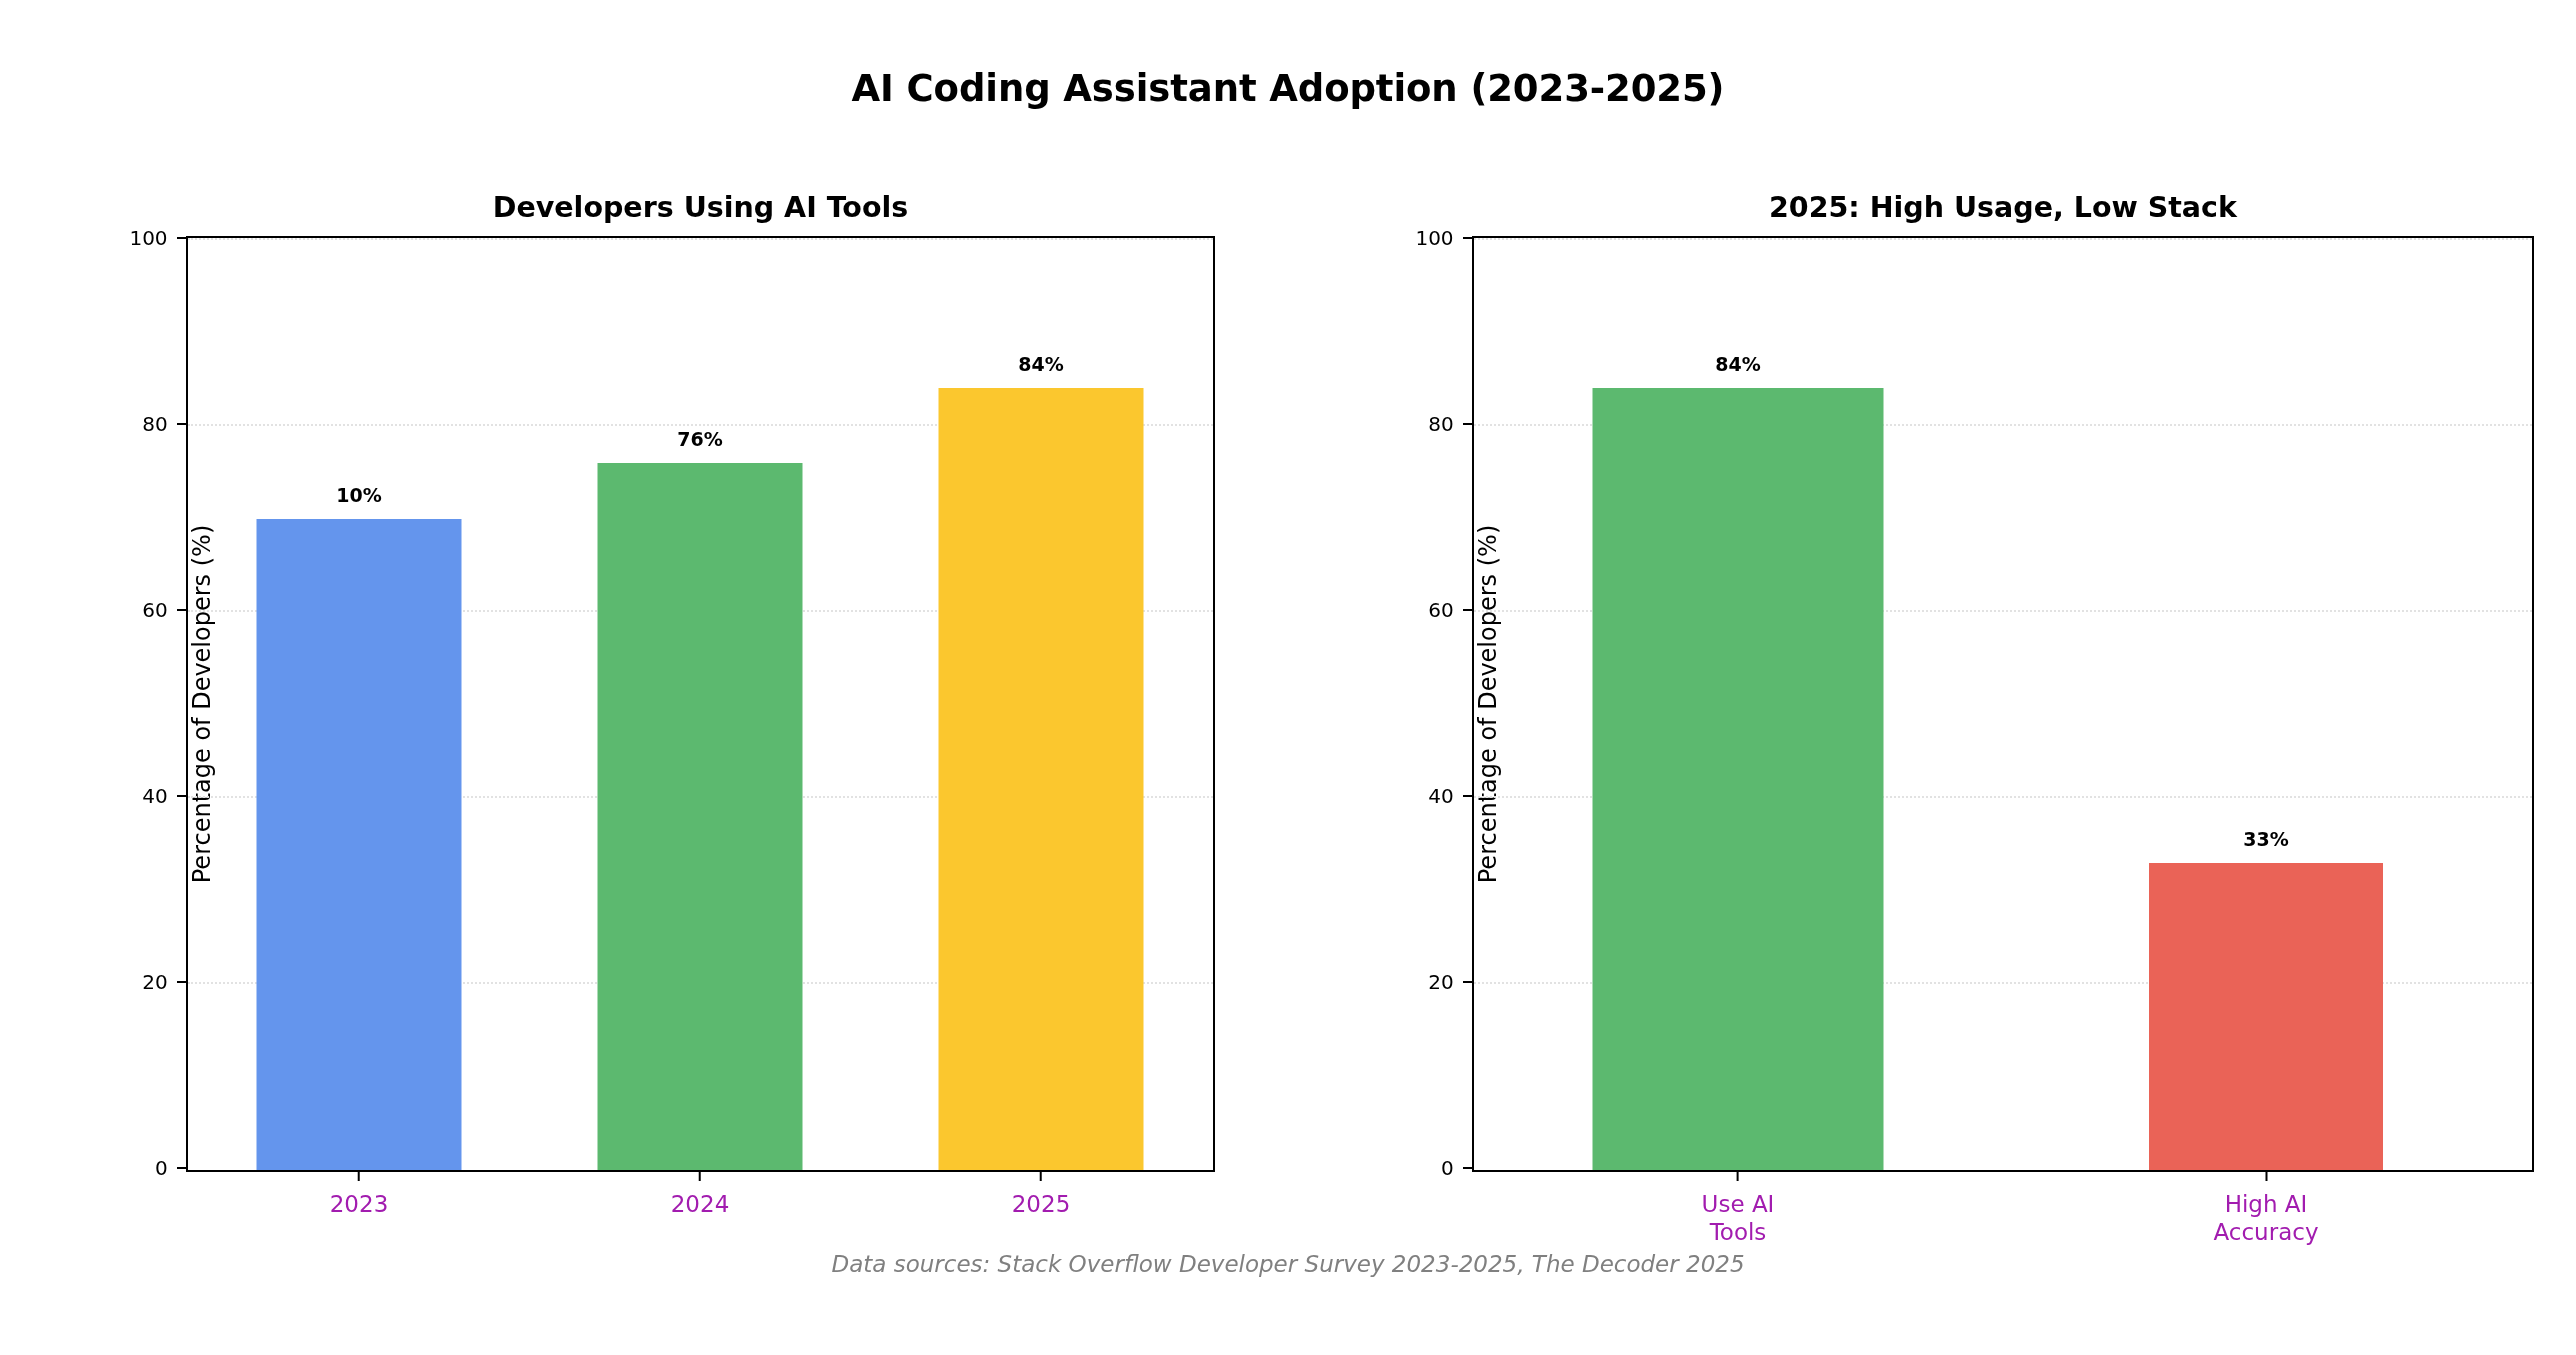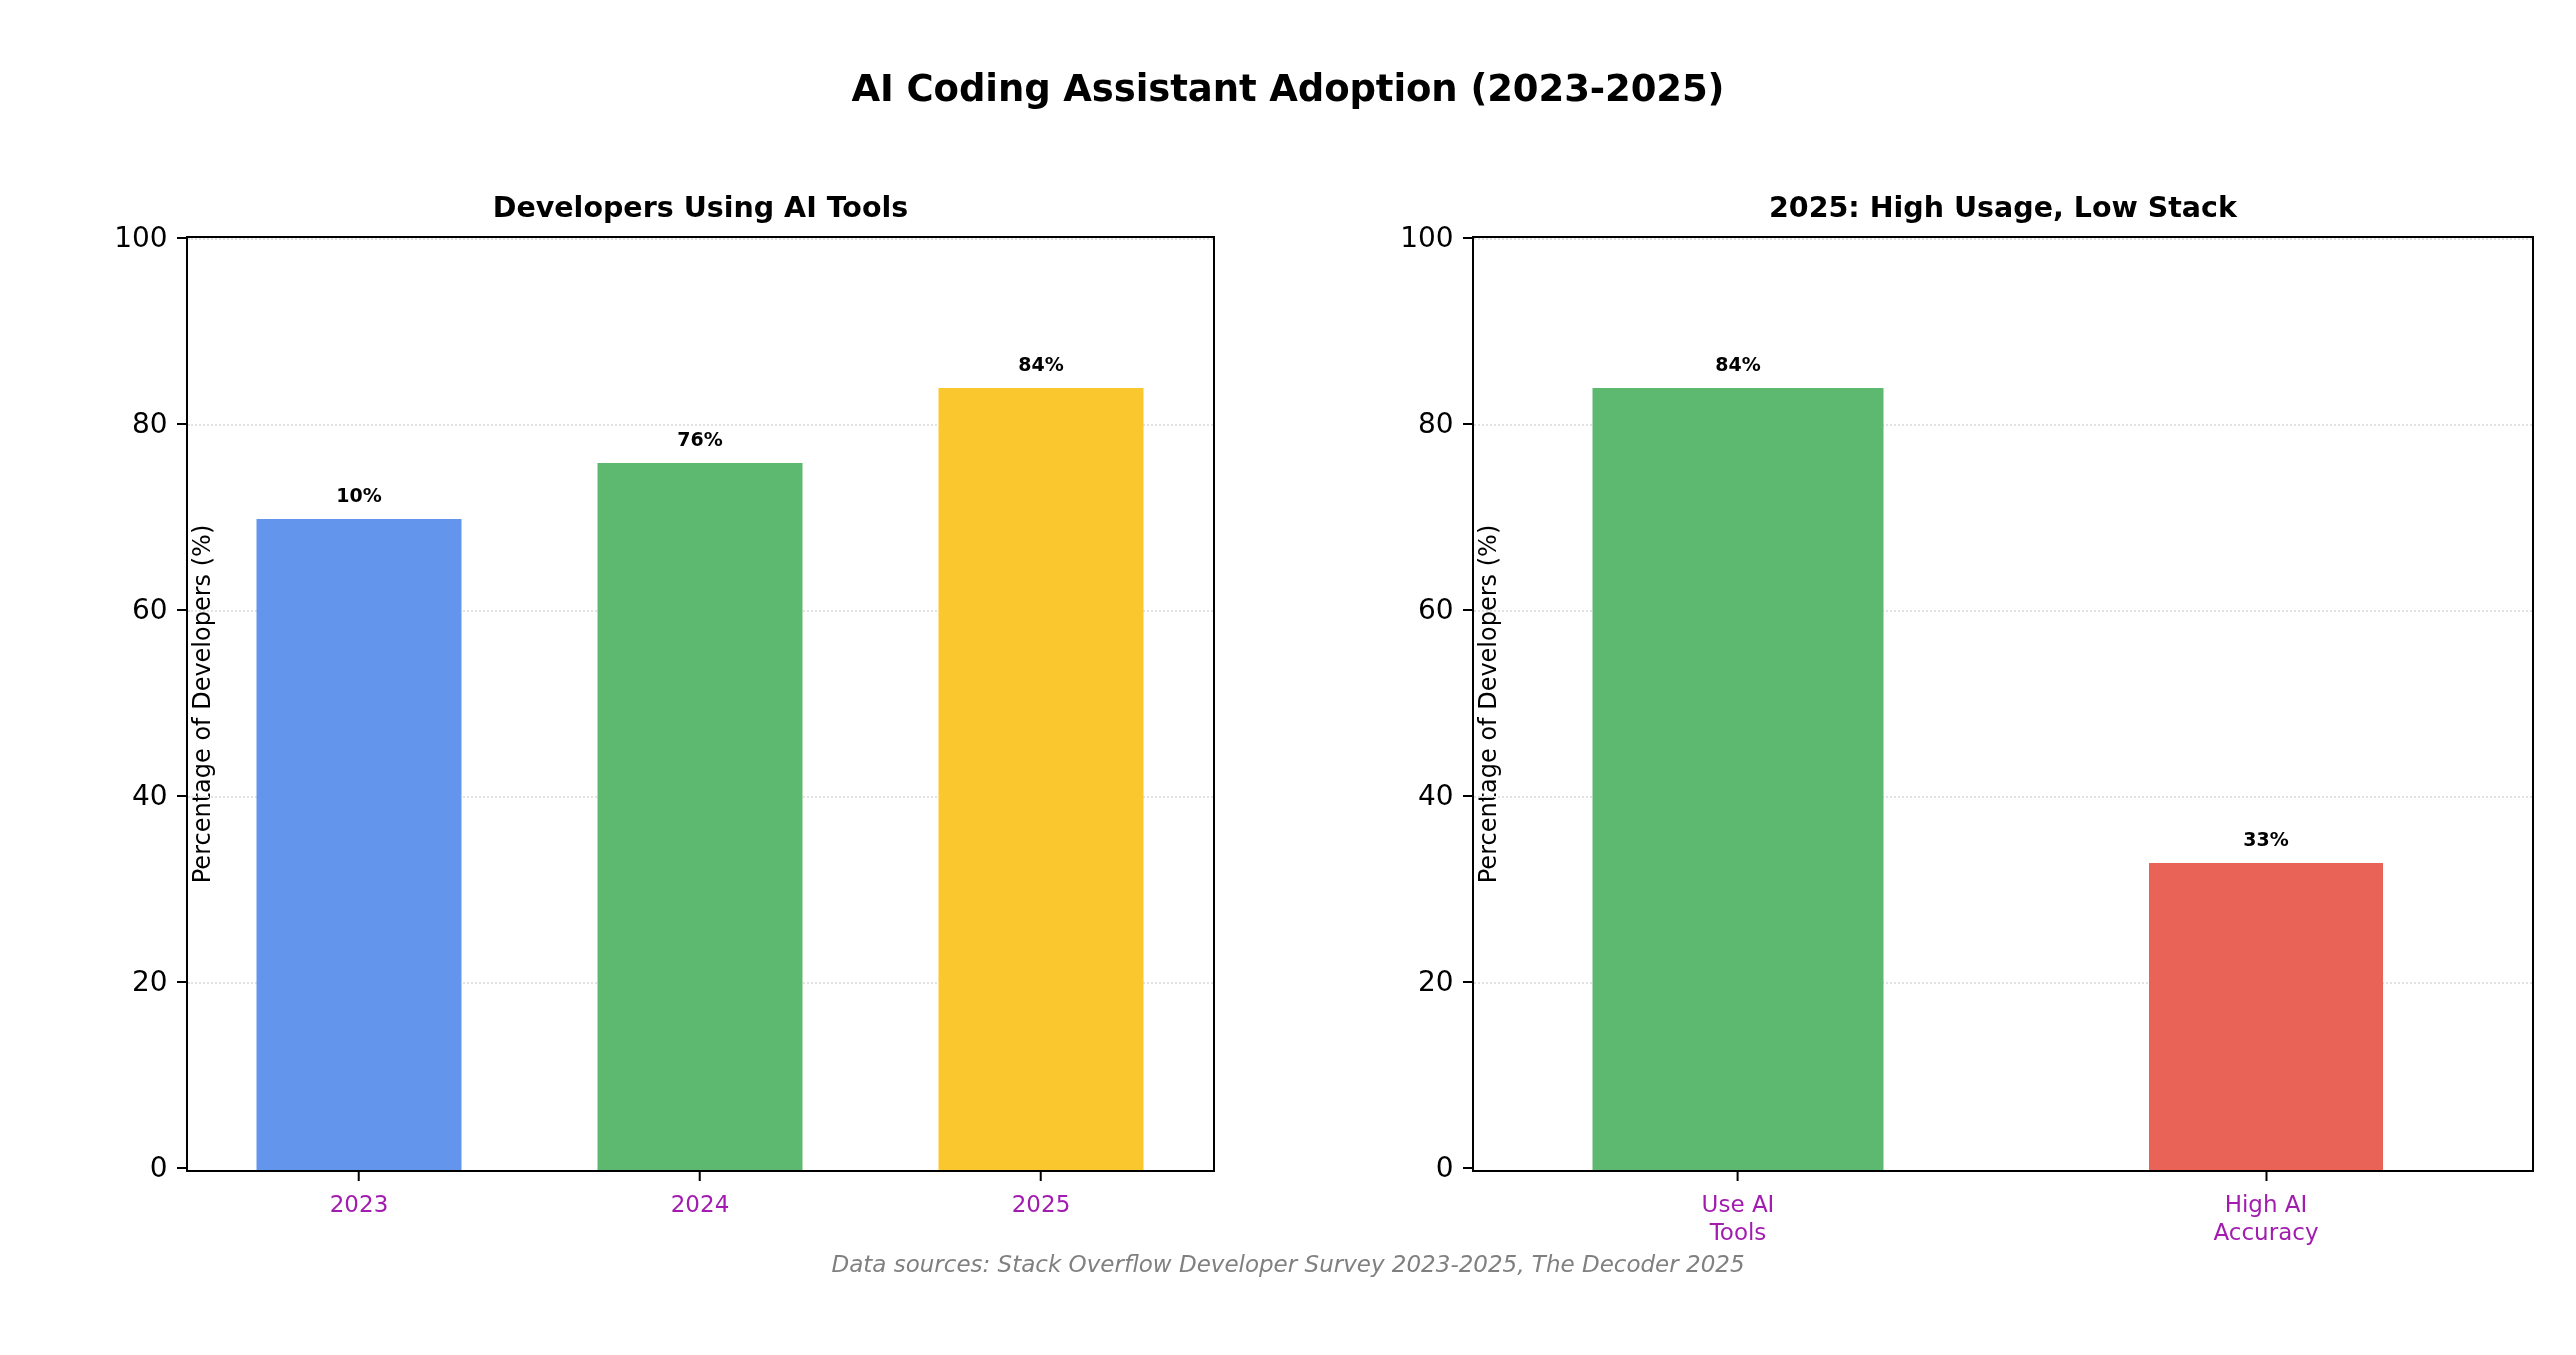--- a/index.html
+++ b/index.html
@@ -86,21 +86,21 @@
     justify-content: flex-end;
   }
   .ytick .tick-line {
     display: block;
     width: 11.4px;
     height: 0;
     border-top: 2.5px solid #000000;
     margin-left: 9px;
   }
   .ytick .tick-text {
-    font-size: 28px;
+    font-size: 20px;
     color: #000000;
     line-height: 1;
   }
 
   
   .xtick {
     position: absolute;
     top: 100%;
     transform: translateX(-50%);
     display: flex;

